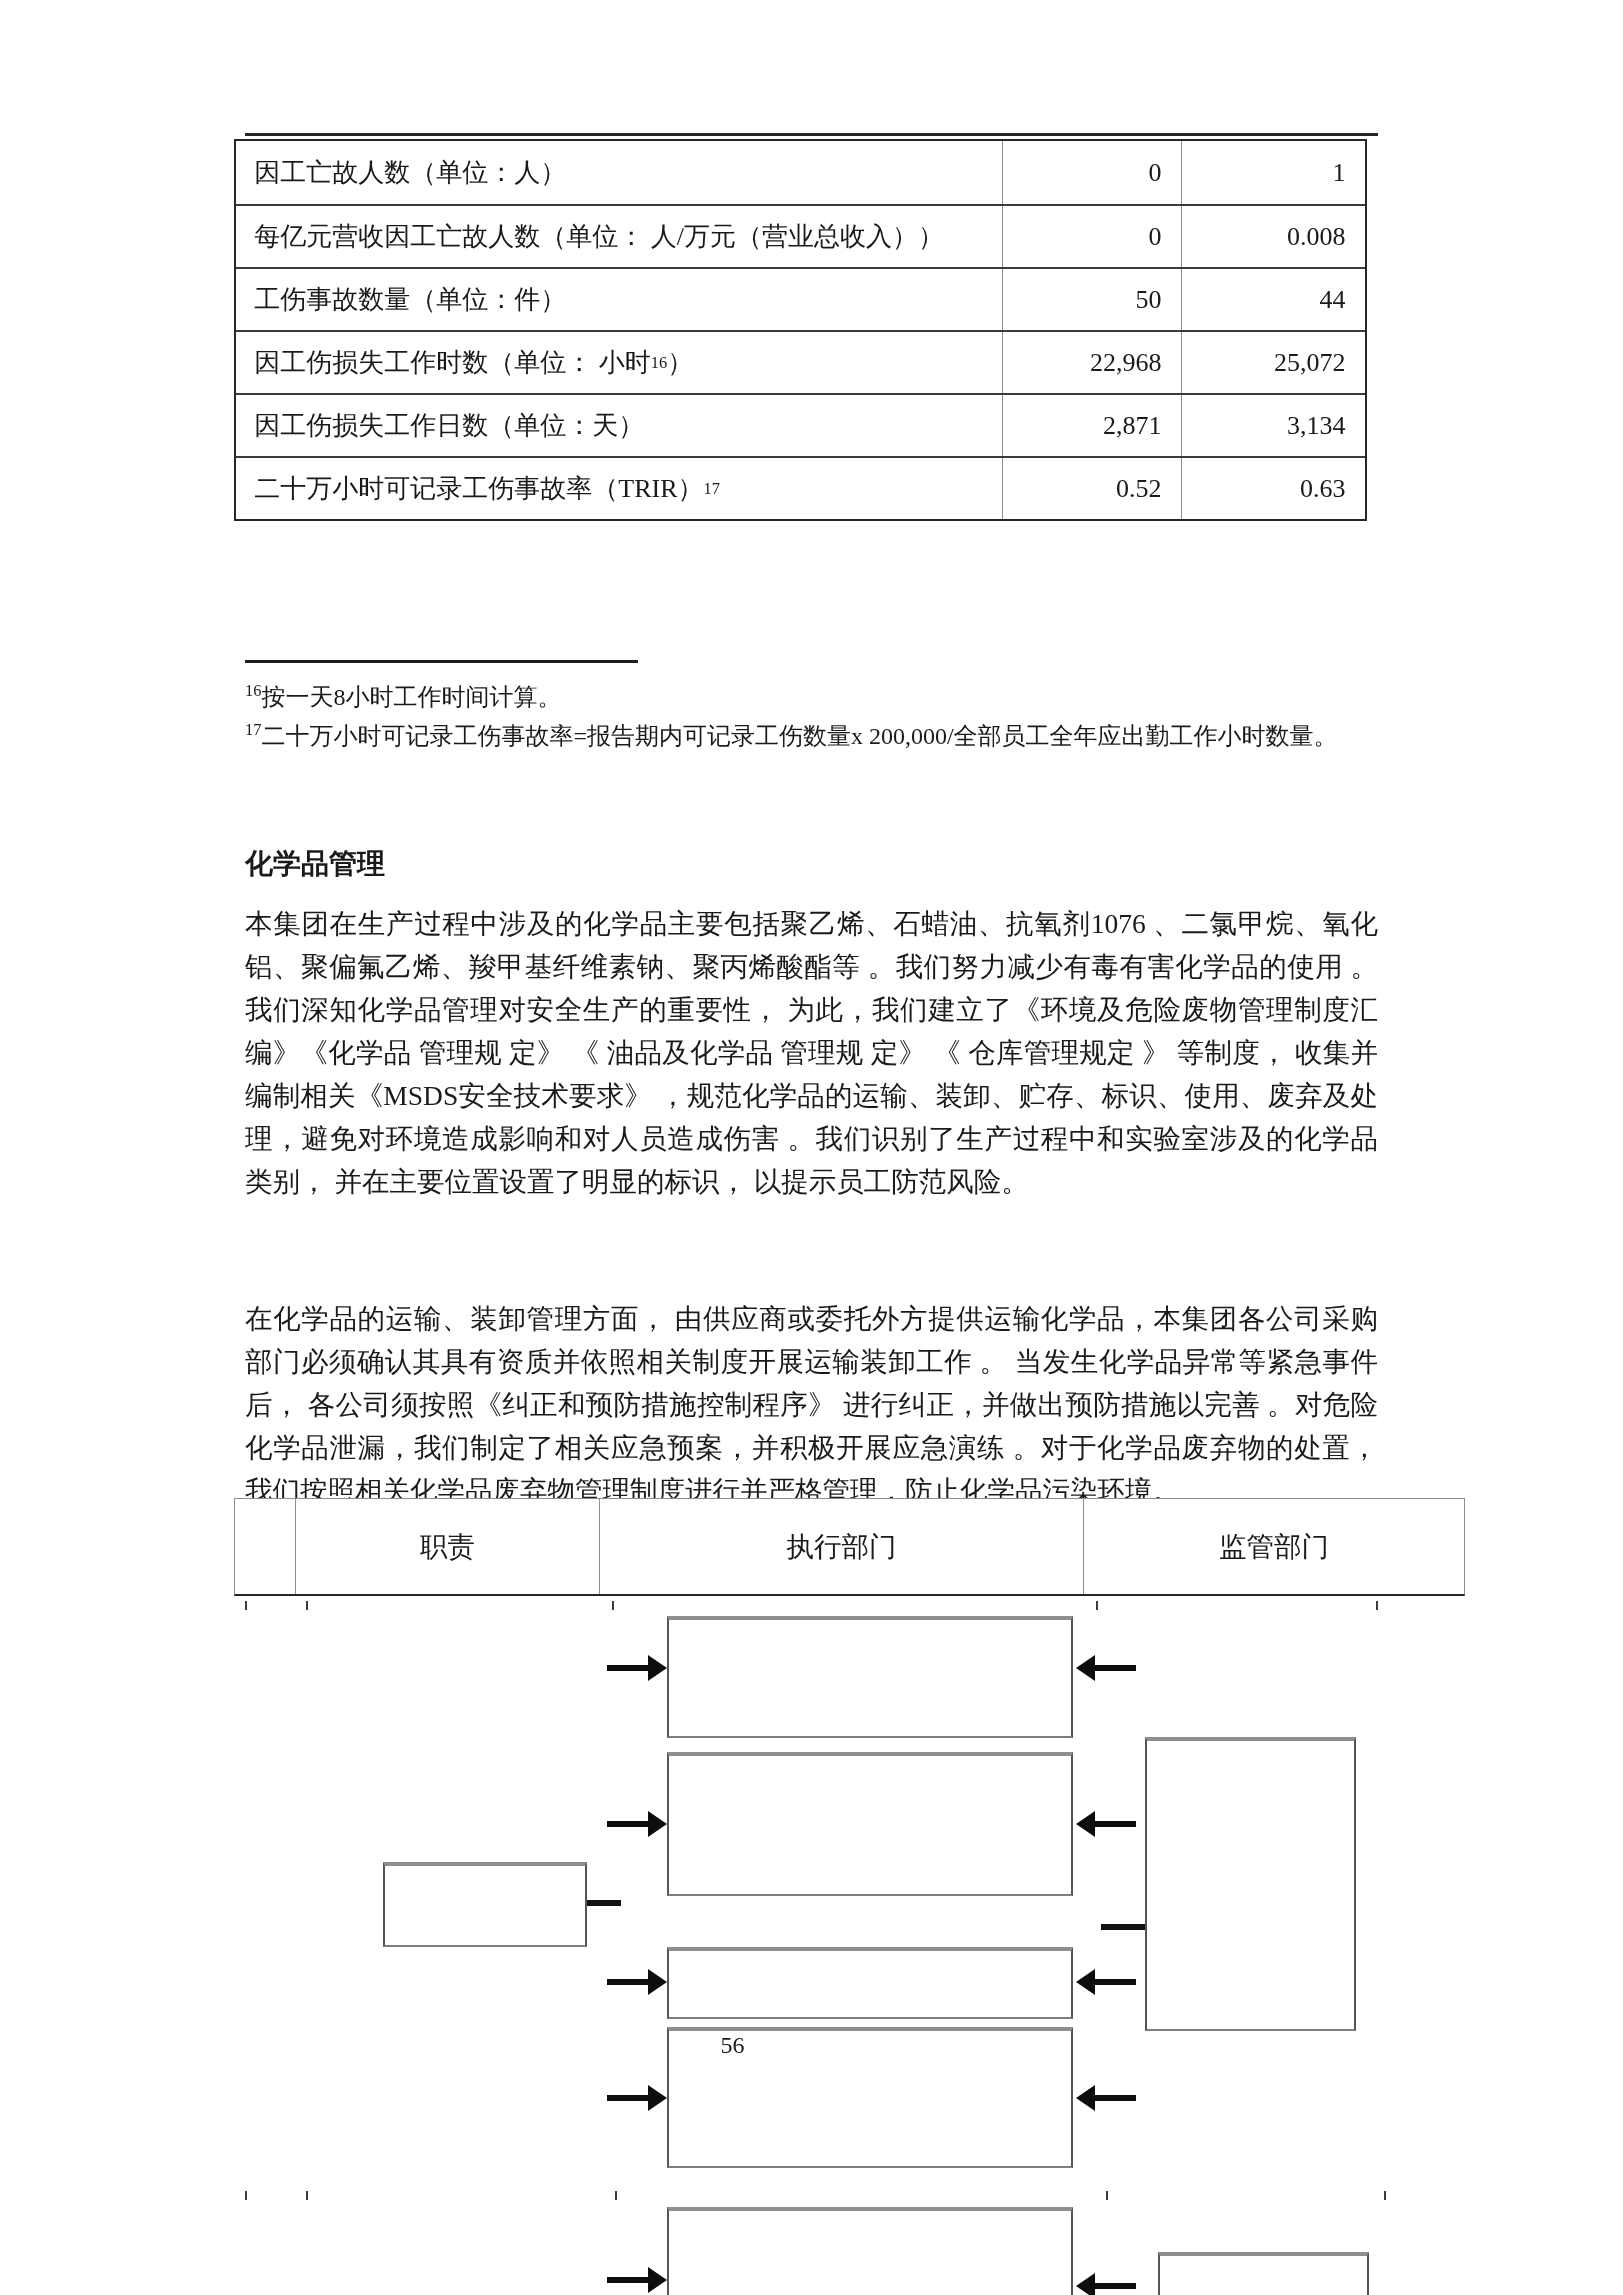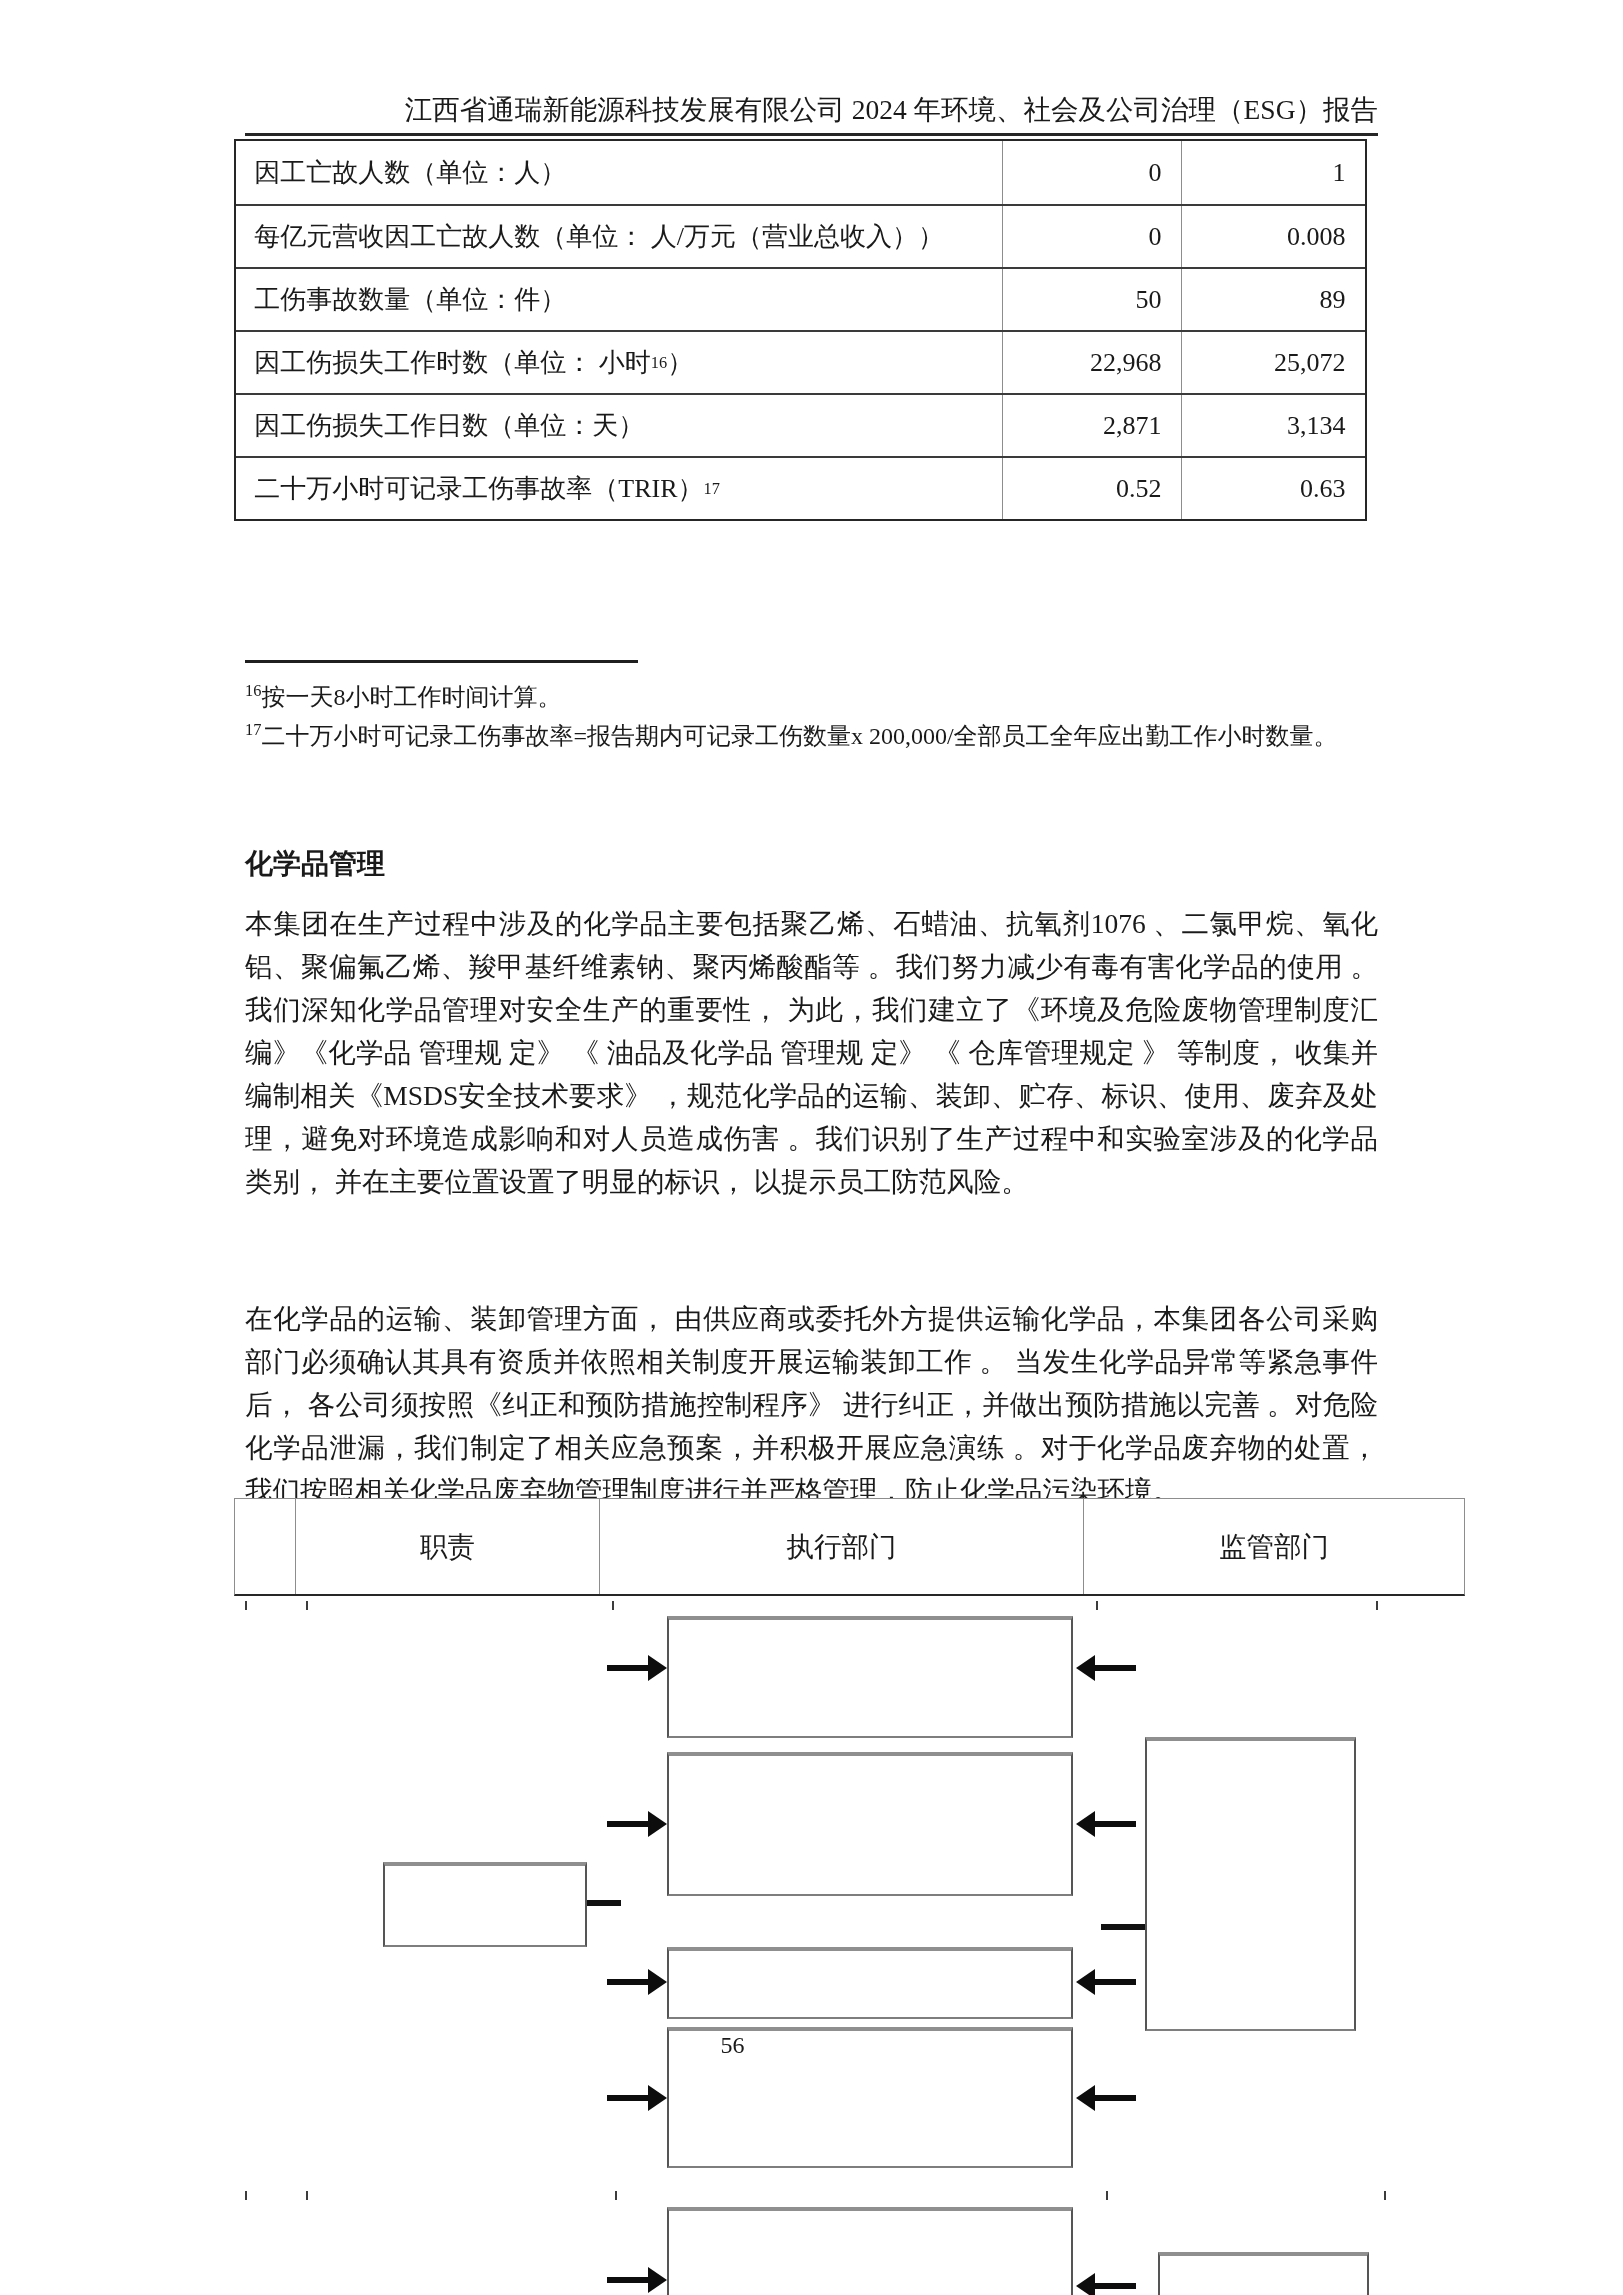--- a/index.html
+++ b/index.html
@@ -78,21 +78,20 @@
 
   .tick{position:absolute;width:2px;height:9.2px;background:#3c3c3c;}
 
   .pageno{position:absolute;top:2032px;left:0;width:1465px;text-align:center;font-size:24px;}
 </style>
 </head>
 <body>
 
 <div id="page">
 
-  <div class="hdr-title">江西省通瑞新能源科技发展有限公司 2024 年环境、社会及公司治理（ESG）报告</div>
   <div class="hdr-rule"></div>
 
   <div class="t1">
     <div class="t1-row">
       <div class="t1-label">
           <span>因工亡故人数（单位：人）</span>
           <sup></sup>
           <span></span>
         </div>
       <div class="t1-num">0</div>
@@ -107,21 +106,21 @@
       <div class="t1-num">0</div>
       <div class="t1-num last">0.008</div>
     </div>
     <div class="t1-row">
       <div class="t1-label">
           <span>工伤事故数量（单位：件）</span>
           <sup></sup>
           <span></span>
         </div>
       <div class="t1-num">50</div>
-      <div class="t1-num last">89</div>
+      <div class="t1-num last">44</div>
     </div>
     <div class="t1-row">
       <div class="t1-label">
           <span>因工伤损失工作时数（单位： 小时</span>
           <sup>16</sup>
           <span>）</span>
         </div>
       <div class="t1-num">22,968</div>
       <div class="t1-num last">25,072</div>
     </div>

